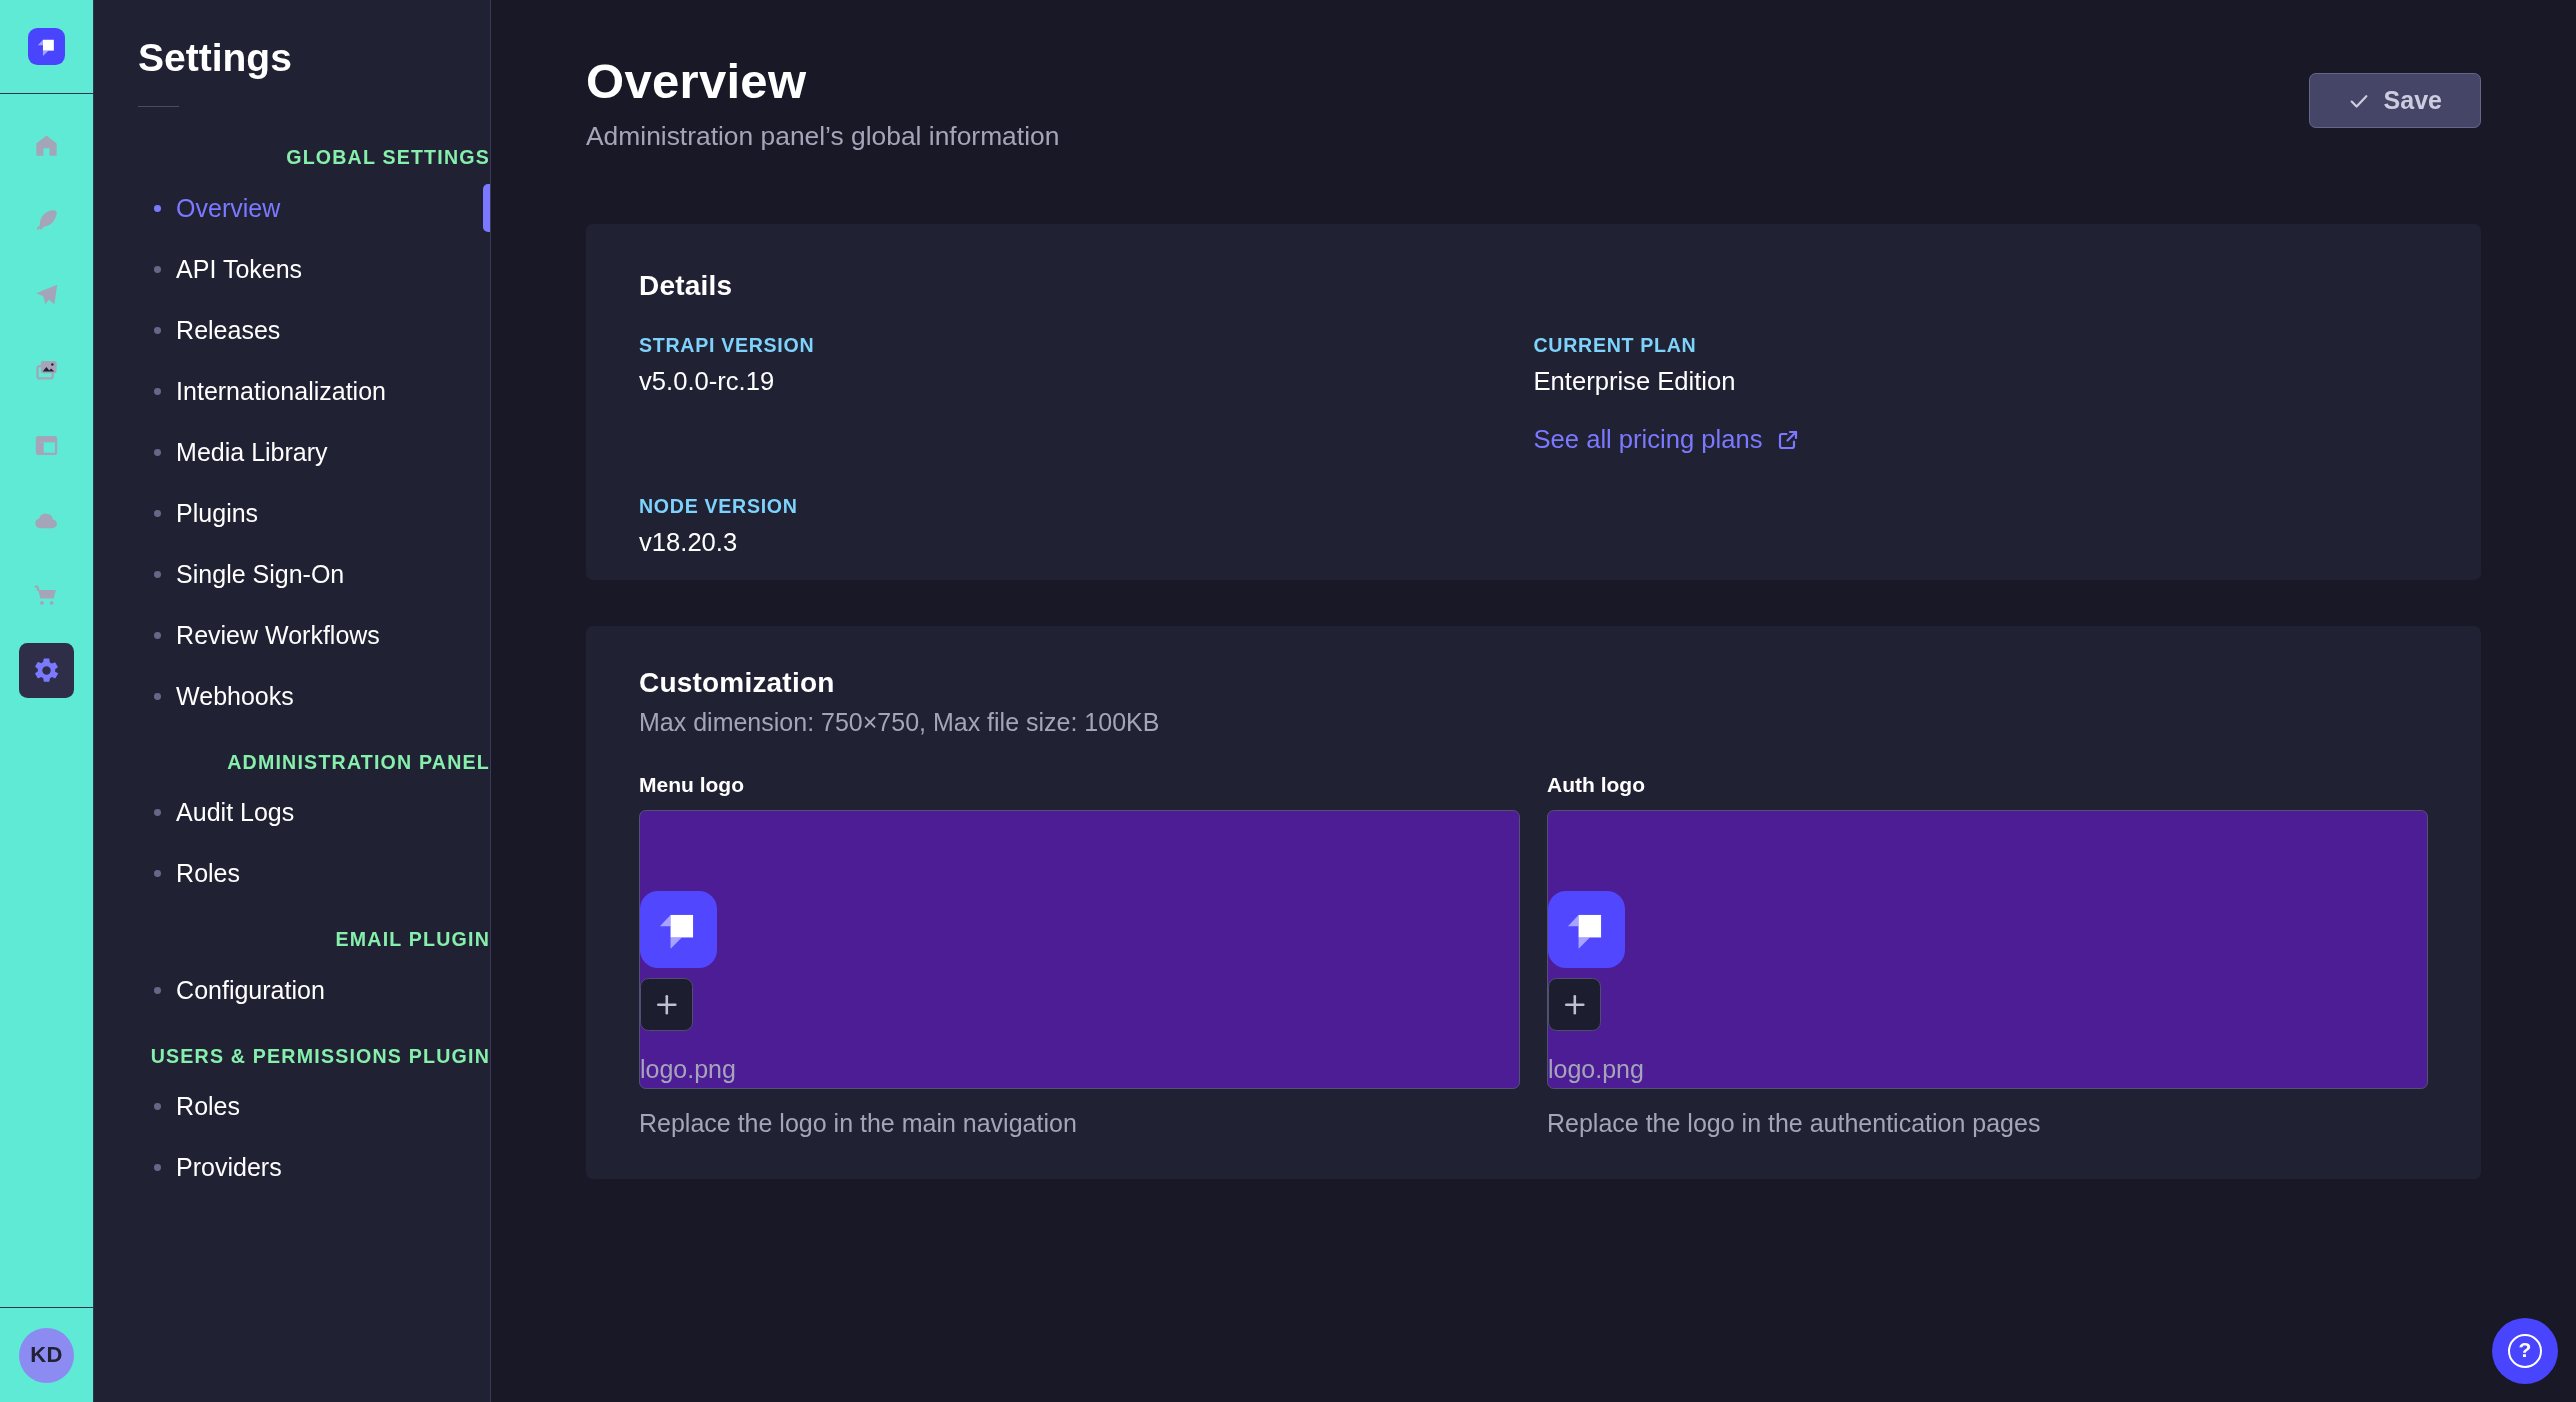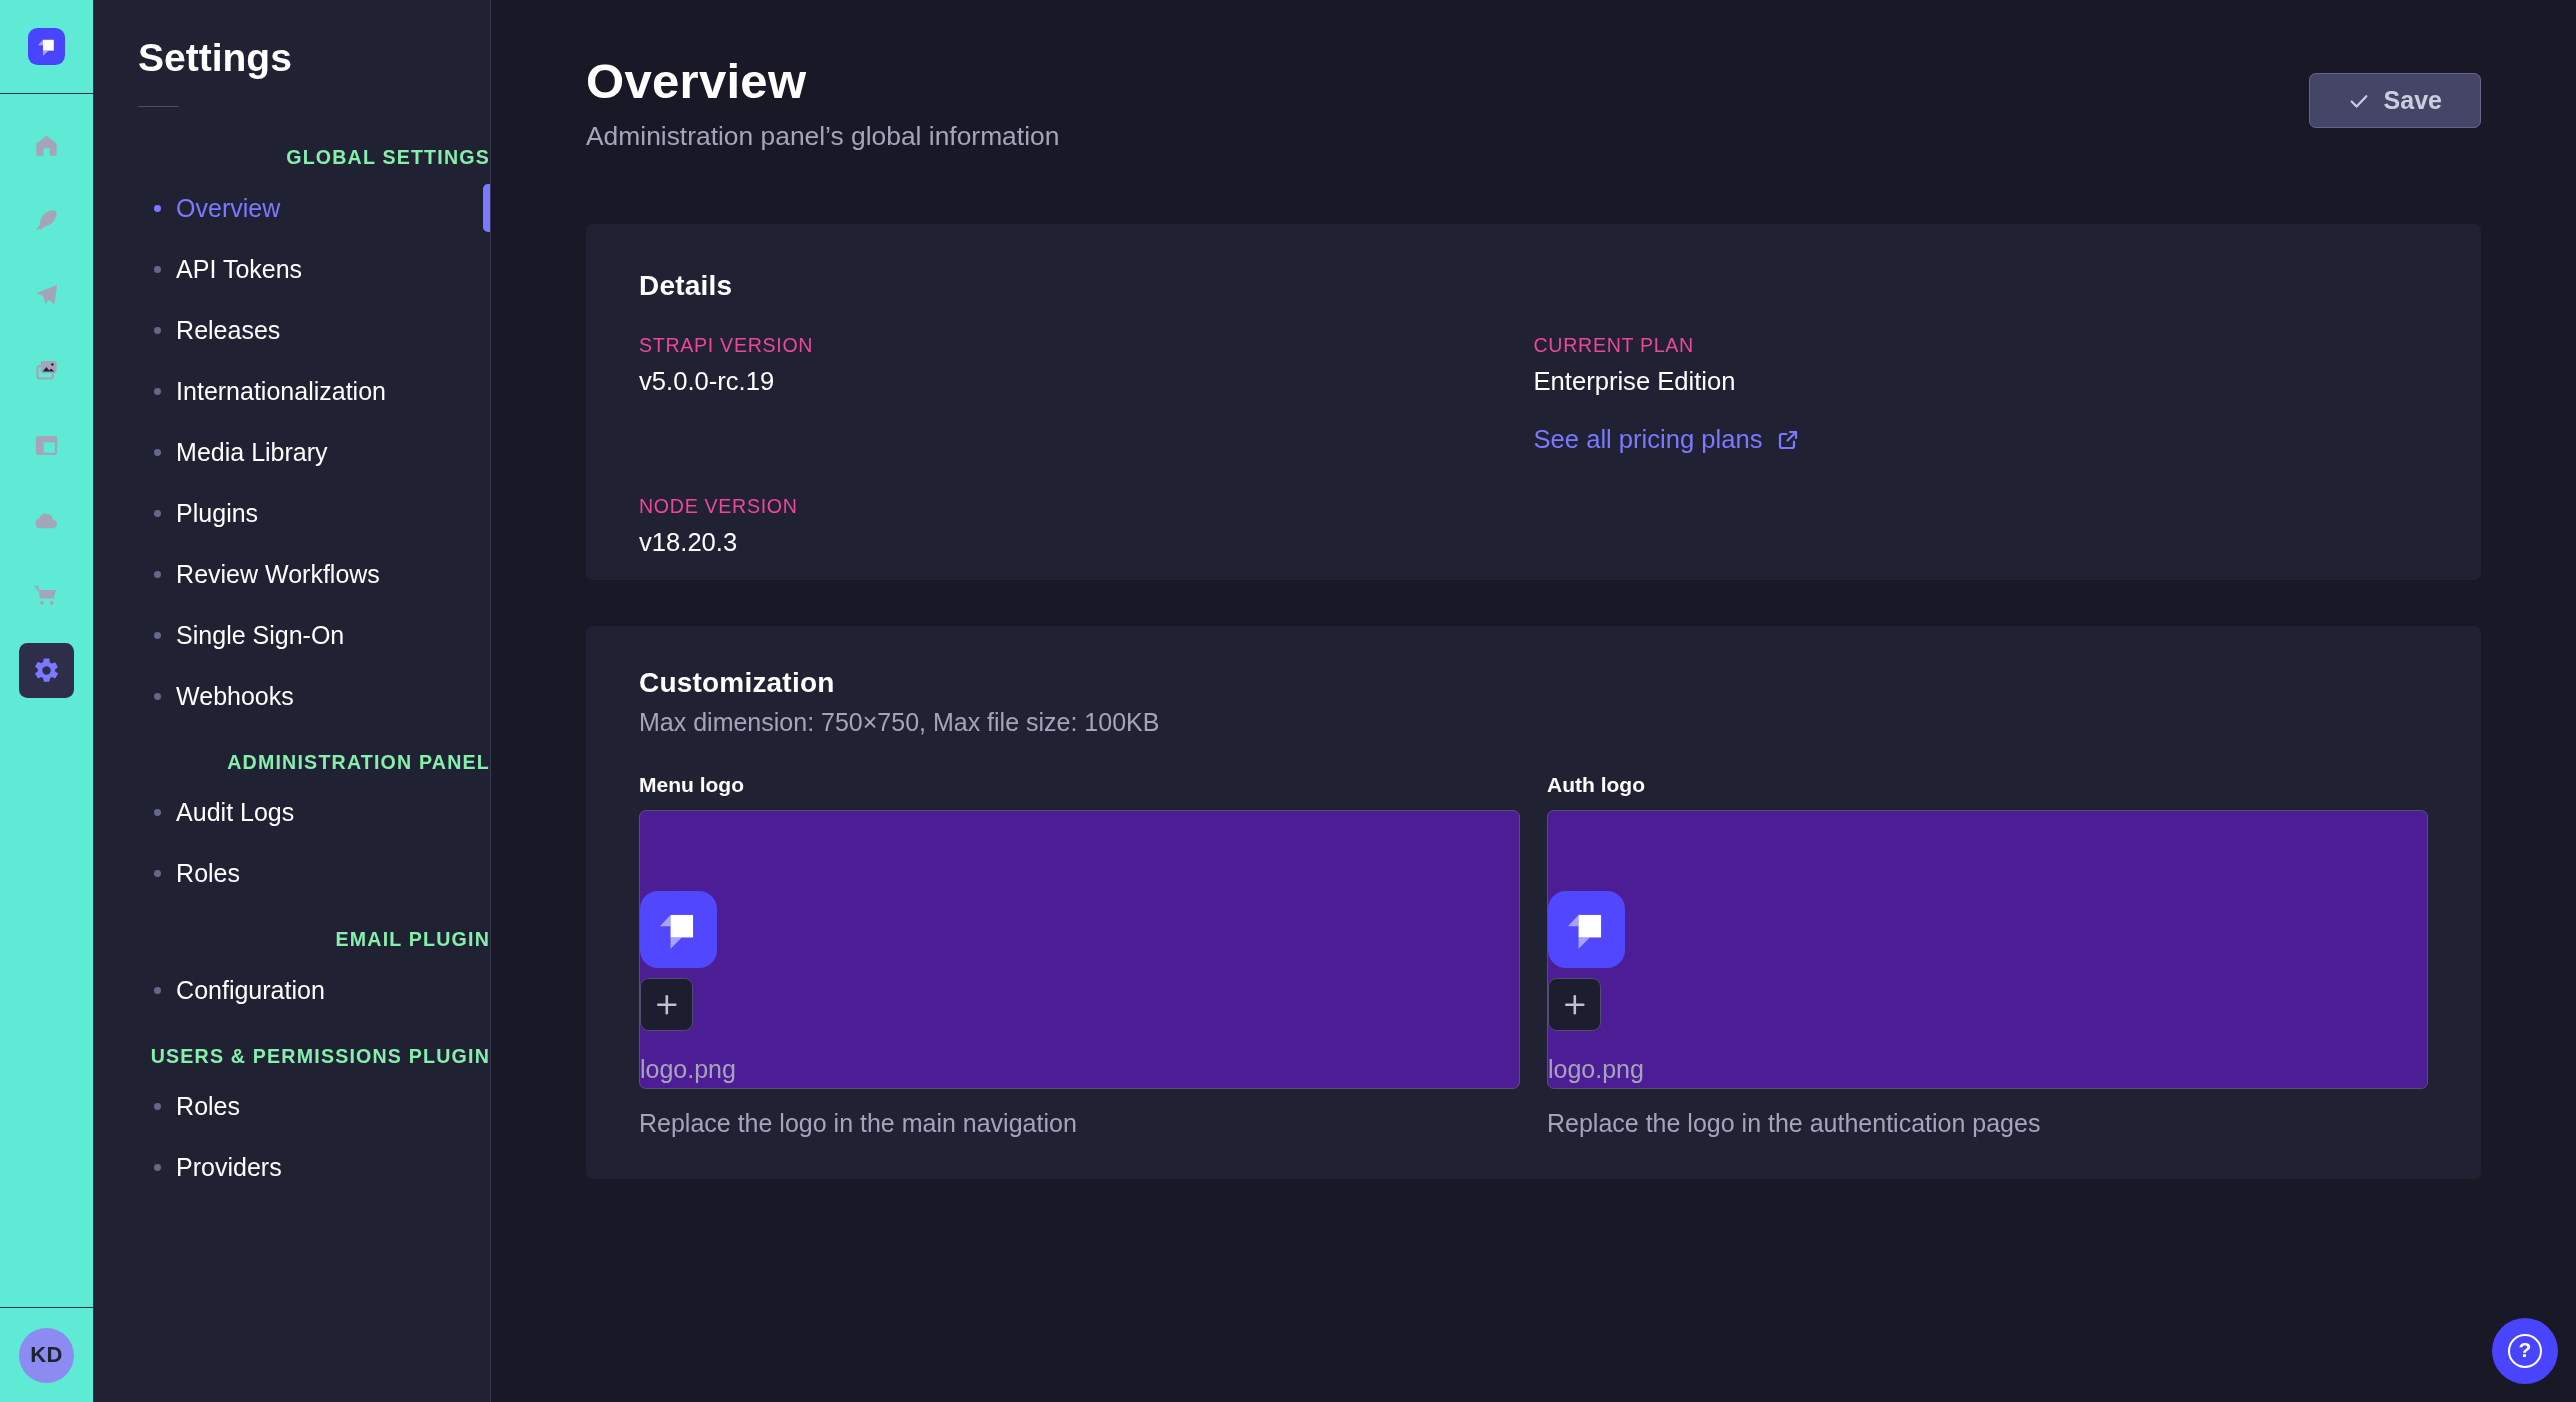--- a/index.html
+++ b/index.html
@@ -125,22 +125,22 @@
     padding: 46px 53px 41px 53px;
   }
   .card-details { margin-top: 72px; height: 356px; }
   .card h2 { font-size: 28px; font-weight: 600; letter-spacing: 0.2px; }
 
   .details-grid {
     margin-top: 32px;
     display: grid; grid-template-columns: 1fr 1fr; row-gap: 41px;
   }
   .field-label {
-    font-size: 19.6px; font-weight: 400; letter-spacing: 0.7px;
-    color: #ec4899;
+    font-size: 19.6px; font-weight: 700; letter-spacing: 0.7px;
+    color: #7dd3fc;
   }
   .field-value { margin-top: 10.2px; font-size: 25.6px; color: #ffffff; }
   .pricing-link {
     margin-top: 29px;
     display: inline-flex; align-items: center; gap: 13.6px;
     font-size: 25.6px; color: #7b79ff; cursor: pointer; text-decoration: none;
   }
   .pricing-link svg { width: 24px; height: 24px; stroke: #7b79ff; fill: none; stroke-width: 2.2; stroke-linecap: round; stroke-linejoin: round; }
 
   .card-custom { margin-top: 46px; padding-top: 41px; }
@@ -291,25 +291,25 @@
       <li>
           <span class="bullet"></span>
           <span>Media Library</span>
         </li>
       <li>
           <span class="bullet"></span>
           <span>Plugins</span>
         </li>
       <li>
           <span class="bullet"></span>
+          <span>Single Sign-On</span>
+        </li>
+      <li>
+          <span class="bullet"></span>
           <span>Review Workflows</span>
-        </li>
-      <li>
-          <span class="bullet"></span>
-          <span>Single Sign-On</span>
         </li>
       <li>
           <span class="bullet"></span>
           <span>Webhooks</span>
         </li>
     </ul>
 
     <div class="section-label later">ADMINISTRATION PANEL</div>
     <ul>
       <li>

